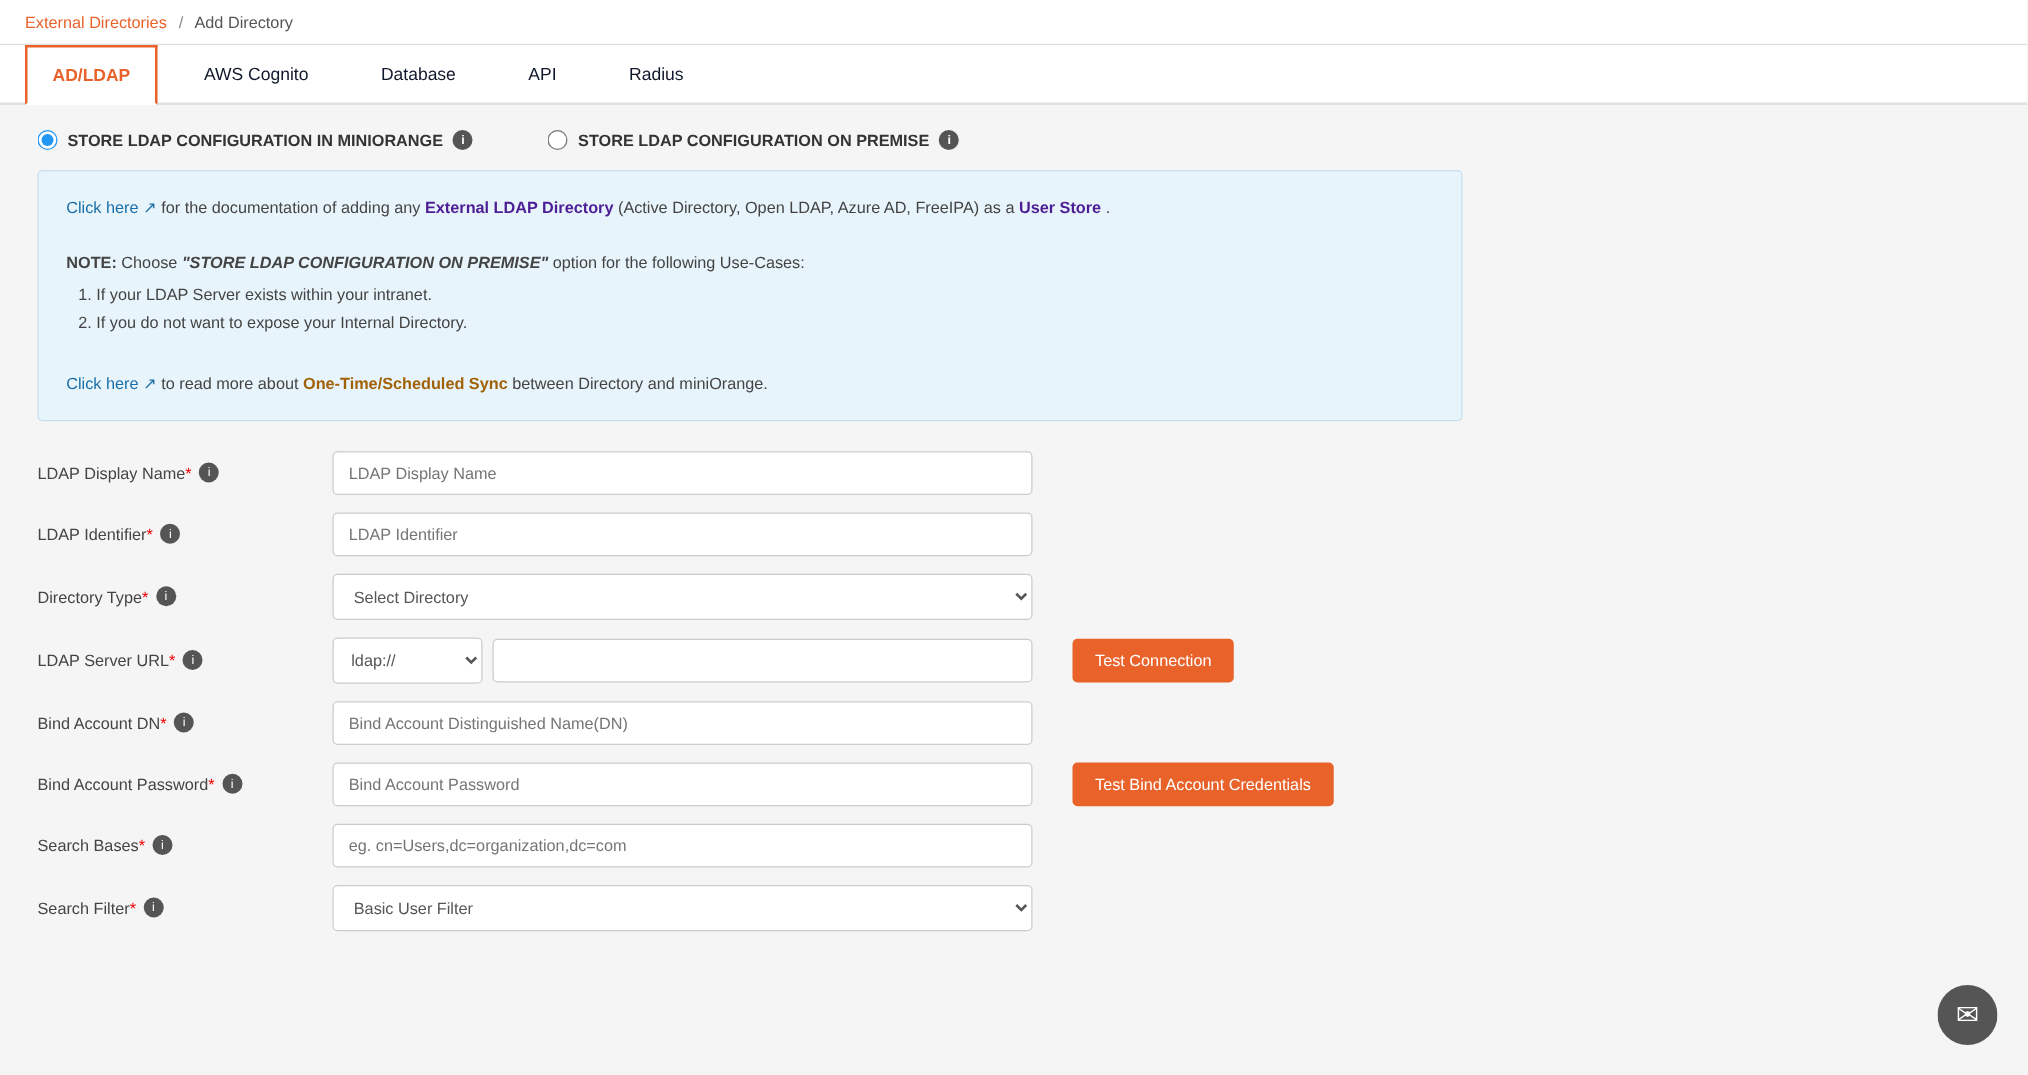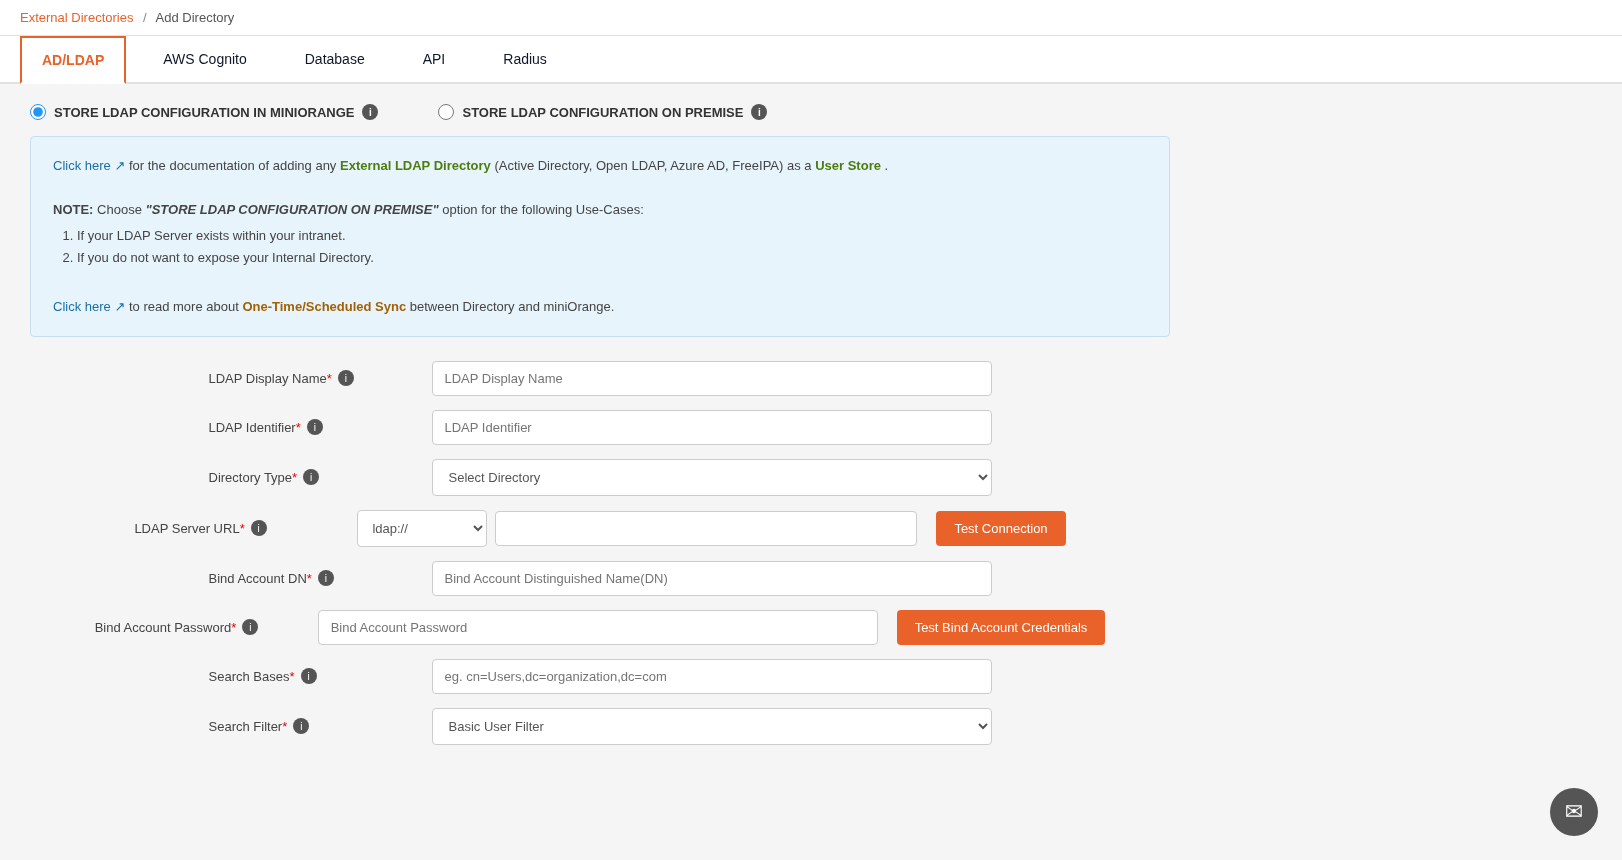--- a/index.html
+++ b/index.html
@@ -64,32 +64,31 @@
       background: #e8f4fb;
       border: 1px solid #c5dff0;
       border-radius: 4px;
       padding: 18px 22px;
       margin-bottom: 24px;
       font-size: 13px;
       line-height: 1.7;
       color: #444;
     }
     .info-banner a { color: #1a6fa8; text-decoration: none; }
-    .info-banner .bold-orange { color: #4d7c0f; font-weight: 700; }
+    .info-banner .bold-orange { color: #4c1d95; font-weight: 700; }
     .info-banner .bold-italic { font-style: italic; font-weight: 700; }
     .info-banner .bold-blue { color: #a16207; font-weight: 700; }
     .info-banner ol { margin: 4px 0 4px 24px; }
 
     .form-section { }
     .form-row {
       display: flex;
       align-items: center;
       margin-bottom: 14px;
-      gap: 3px;
-      justify-content: center;
+      gap: 16px;
     }
     .form-label {
       width: 220px;
       min-width: 220px;
       font-size: 13px;
       color: #444;
       display: flex;
       align-items: center;
       gap: 6px;
     }
@@ -123,21 +122,21 @@
       outline: none;
     }
     .form-select { cursor: pointer; }
 
     .ldap-url-row {
       display: flex;
       gap: 8px;
       align-items: center;
     }
     .ldap-protocol-select {
-      width: 130px;
+      width: 120px;
       flex-shrink: 0;
       padding: 9px 10px;
       border: 1px solid #ccc;
       border-radius: 4px;
       font-size: 13px;
       color: #555;
       background: #fff;
       cursor: pointer;
       outline: none;
     }

